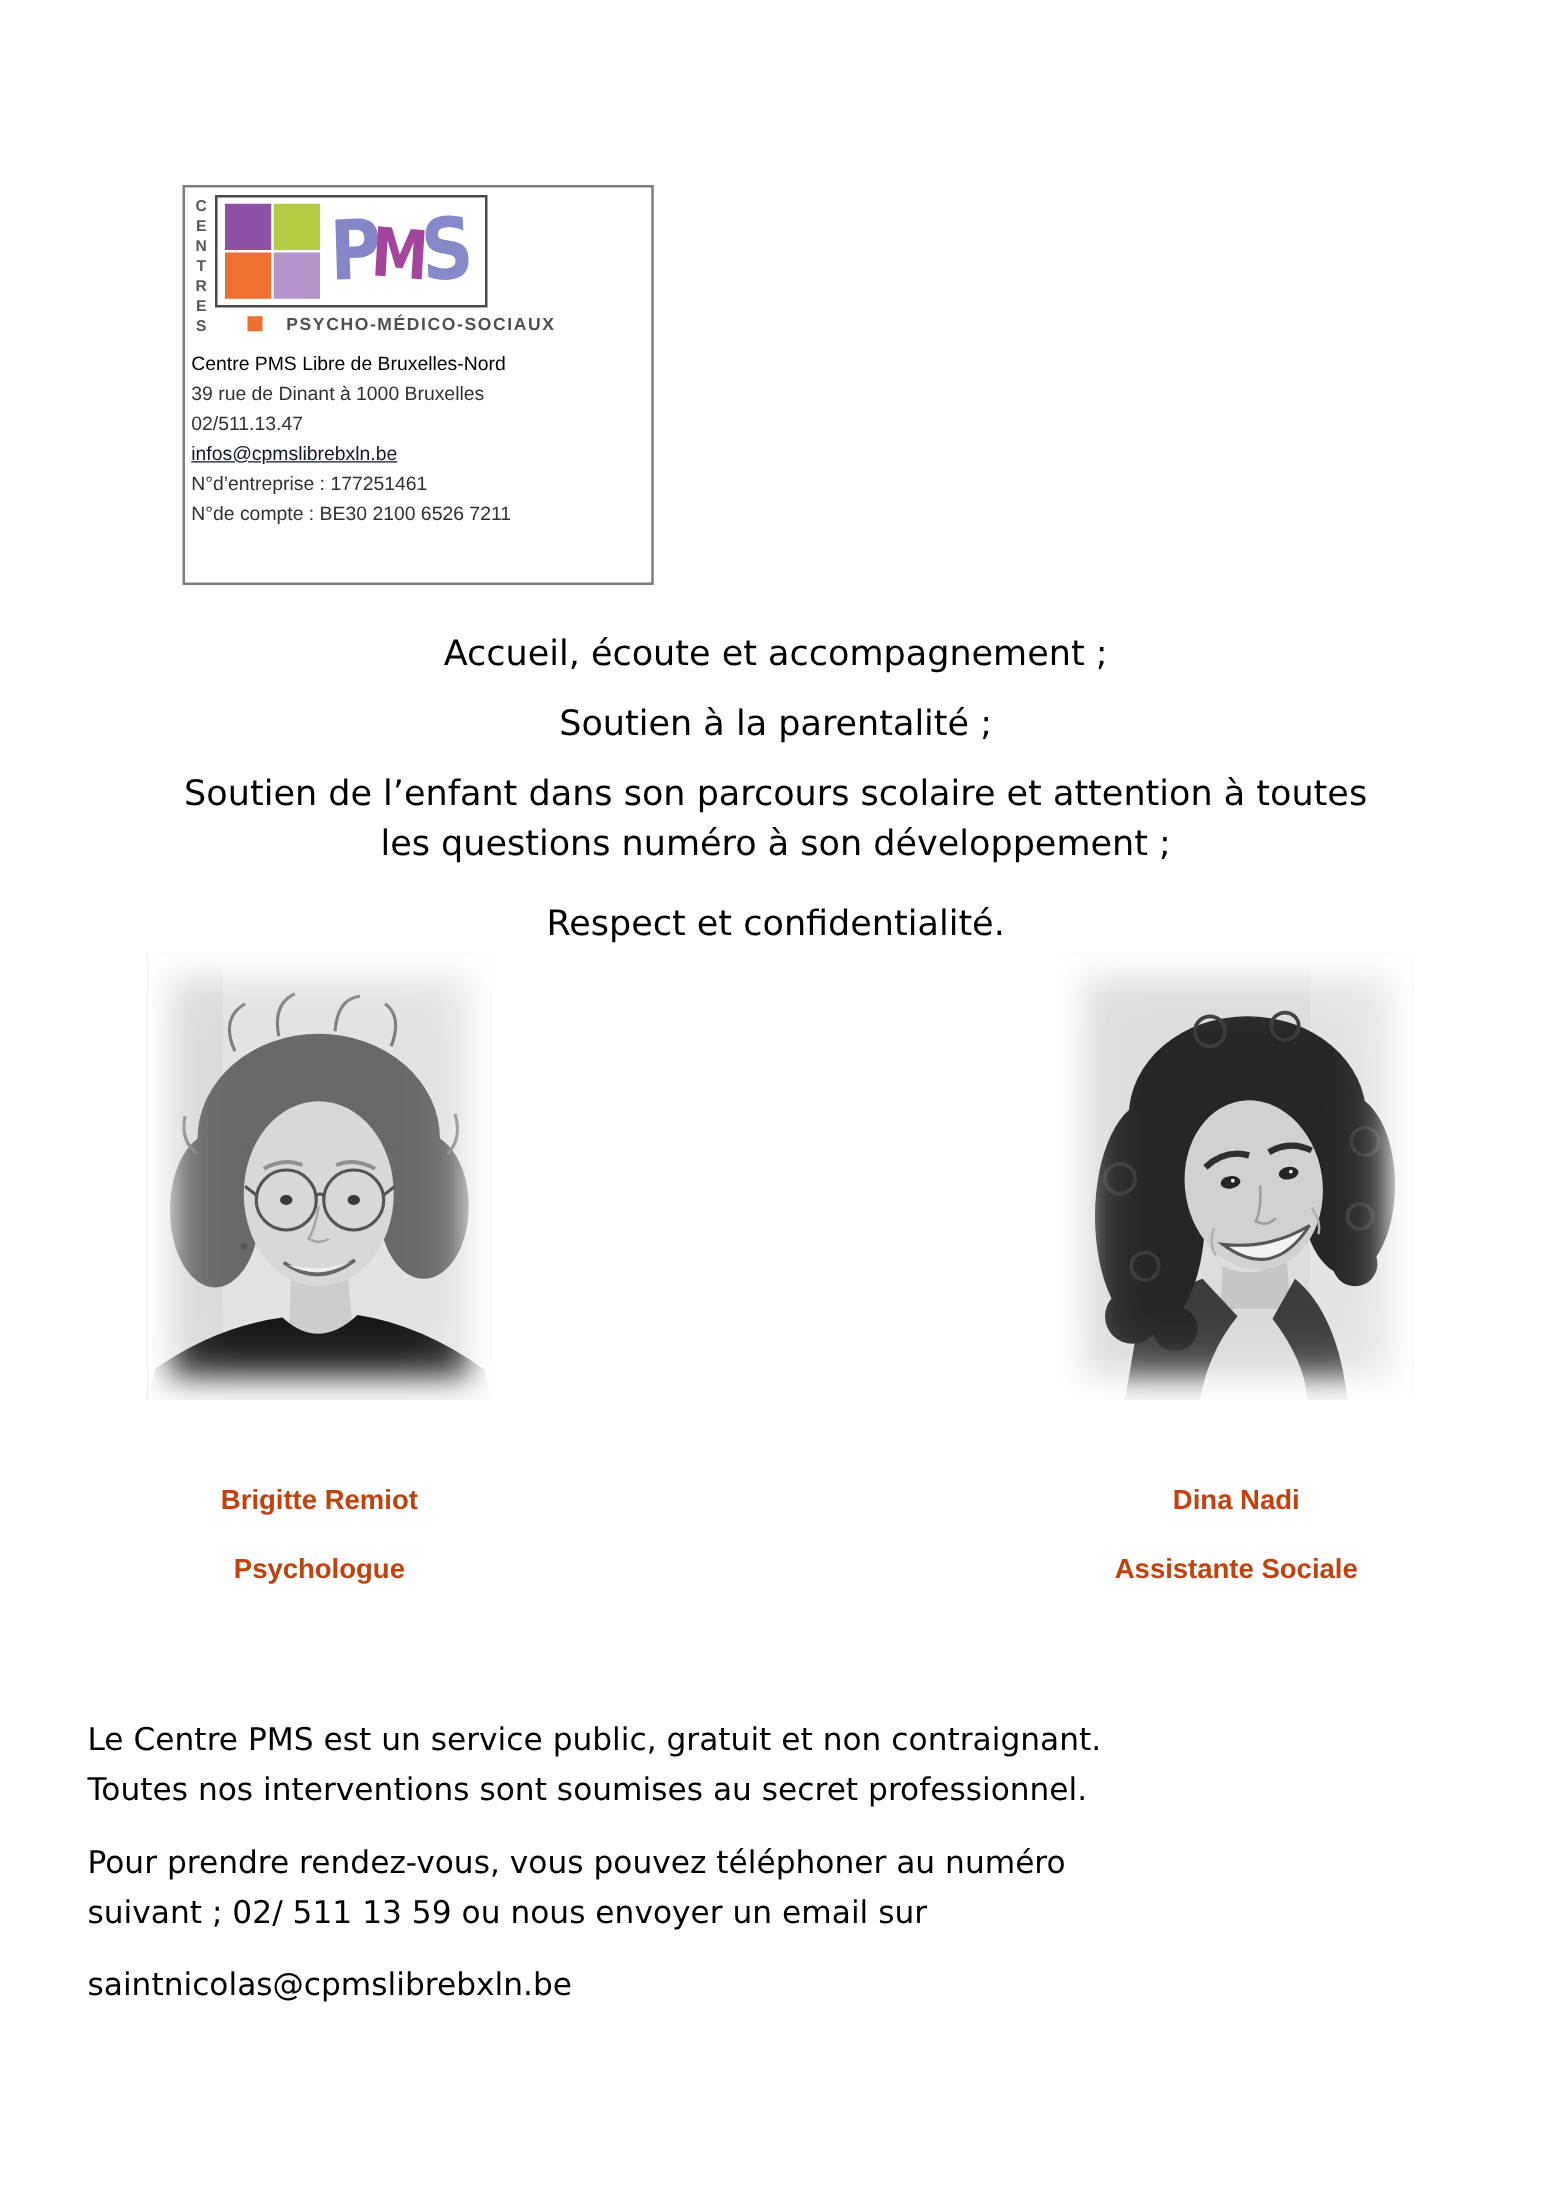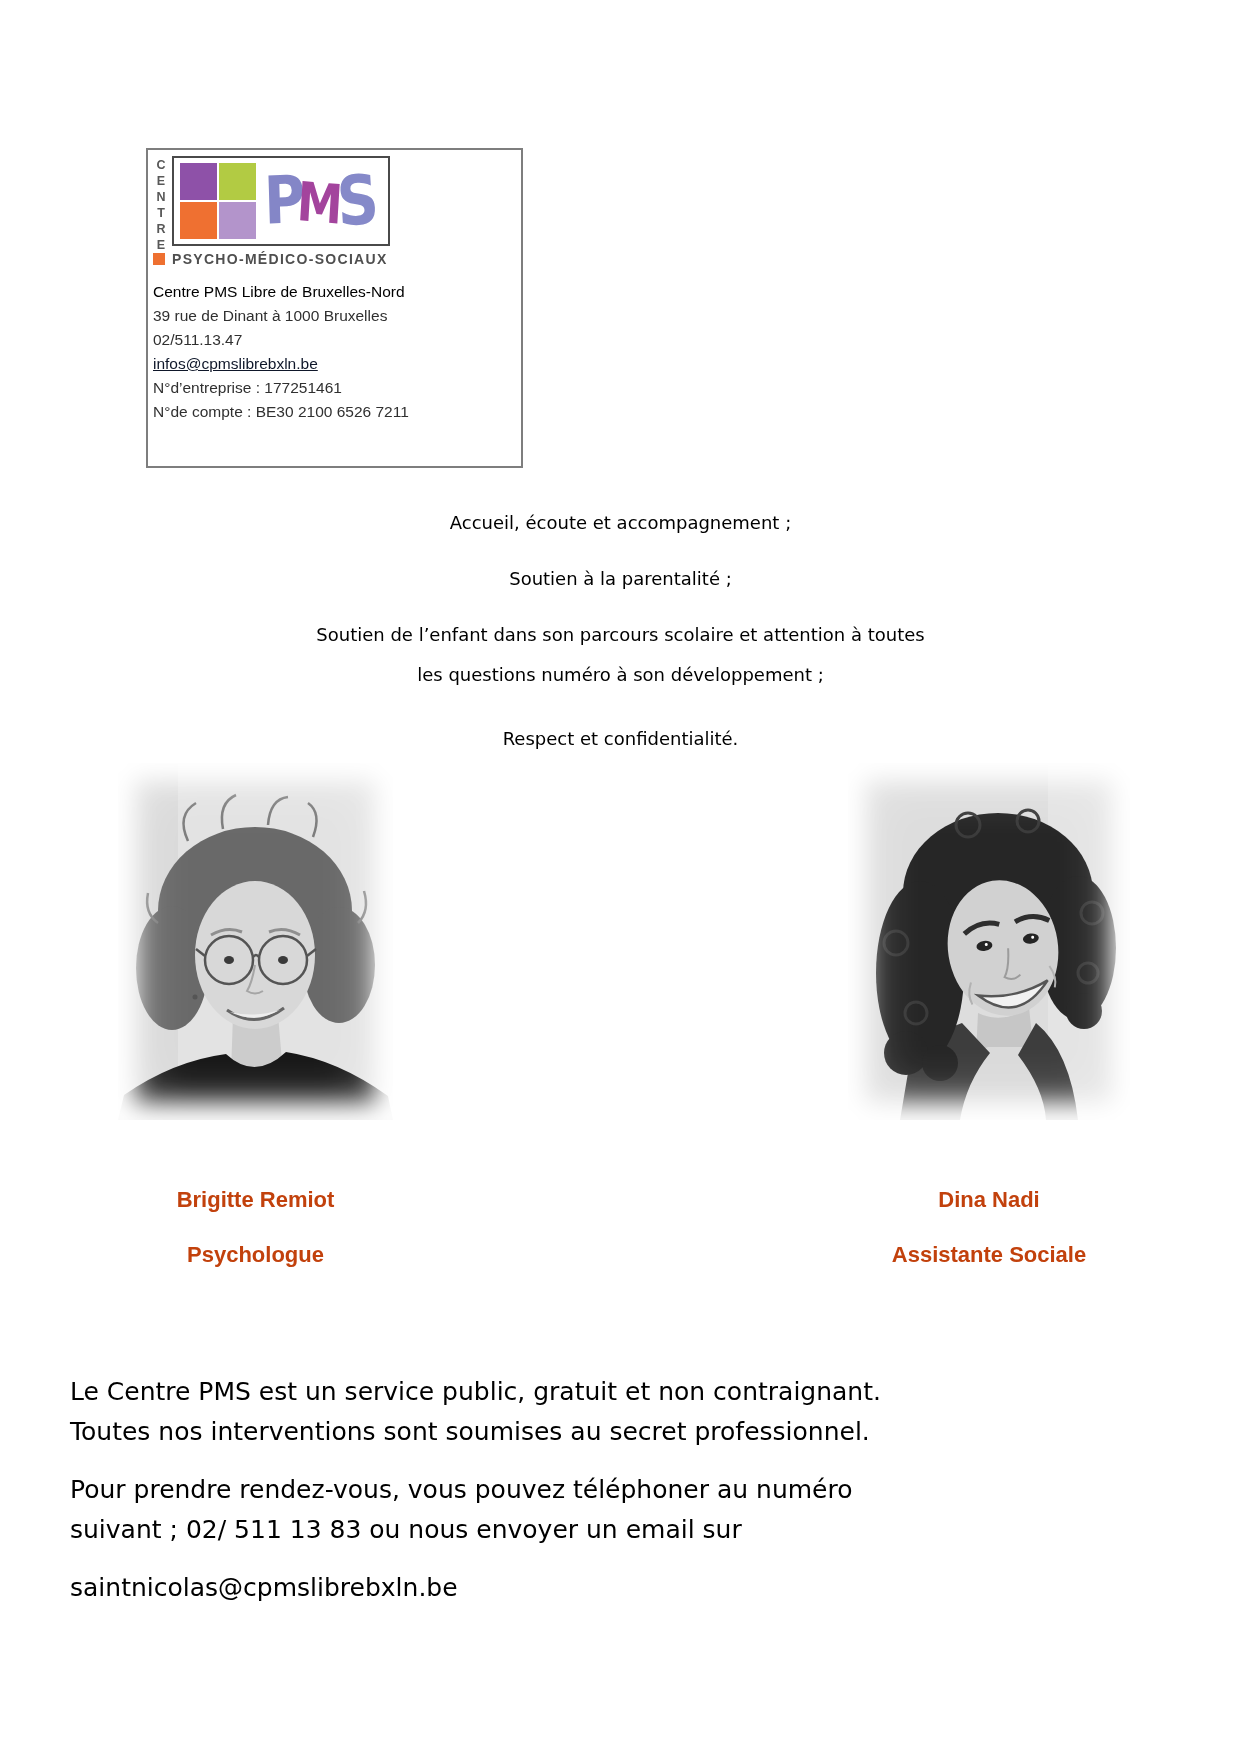--- a/index.html
+++ b/index.html
@@ -15,30 +15,30 @@
   .logo-frame {border:2px solid #4a4a4a; width:218px; height:90px; box-sizing:border-box;
                display:flex; align-items:center; padding:4px 6px; gap:8px; margin-left:3px; background:#fff;}
   .grid {display:grid; grid-template-columns:37px 37px; grid-template-rows:37px 37px; gap:2px;}
   .cell {width:37px; height:37px;}
   .wordmark {display:flex; align-items:center; font-family:"DejaVu Sans", sans-serif; font-weight:bold;
              transform:scaleX(0.85); transform-origin:left center; white-space:nowrap;}
   .wm {display:inline-block; line-height:1;}
   .wm-p {font-size:66px; transform:rotate(-2deg);}
   .wm-m {font-size:54px; margin-left:-9px; transform:rotate(4deg) translateY(3px);}
   .wm-s {font-size:68px; margin-left:-7px; transform:rotate(-4deg);}
-  .tagline-row {display:flex; align-items:center; gap:7px; margin-top:5px;}
+  .tagline-row {display:flex; align-items:center; gap:19px; margin-top:5px;margin-left:45px;}
   .bullet {width:12px; height:12px; display:inline-block;}
   .tagline {font-size:14px; font-weight:bold; color:#4f4f4f; letter-spacing:1.3px;}
   .contact {margin-top:13px; font-size:15.5px; line-height:24px; color:#303030;}
   .c-name {font-weight:normal; color:#000000;}
   .c-email {text-decoration:underline; cursor:pointer;}
 
   
   .mission {position:absolute; left:70px; right:70px; top:503px; text-align:center;
-            font-family:"DejaVu Sans", sans-serif; font-size:18px; color:#000;}
+            font-family:"DejaVu Sans", sans-serif; font-size:28px; color:#000;}
   .mission p {margin:0 0 16px 0; line-height:40px;}
   .mission .m3 {margin-bottom:24px;}
   .line {display:block;}
 
   
   .photo {position:absolute; top:763px; overflow:hidden; background:#e2e2e2;}
   .photo::after {content:""; position:absolute; inset:0; pointer-events:none;
                  box-shadow: inset 0 0 24px 16px #ffffff, inset 0 0 55px 12px rgba(255,255,255,.5);}
   .photo-left {left:118px; width:275px; height:357px;}
   .photo-right {left:848px; width:282px; height:357px;}
@@ -191,18 +191,18 @@
     <div class="staff-role">Assistante Sociale</div>
   </div>
 
   <div class="footer">
     <p>
       <span class="line">Le Centre PMS est un service public, gratuit et non contraignant.</span>
       <span class="line">Toutes nos interventions sont soumises au secret professionnel.</span>
     </p>
     <p>
       <span class="line">Pour prendre rendez-vous, vous pouvez téléphoner au numéro</span>
-      <span class="line">suivant ; 02/ 511 13 83 ou nous envoyer un email sur</span>
+      <span class="line">suivant ; 02/ 511 13 59 ou nous envoyer un email sur</span>
     </p>
     <p class="f-email">saintnicolas@cpmslibrebxln.be</p>
   </div>
 
 </div>
 
 </body></html>

